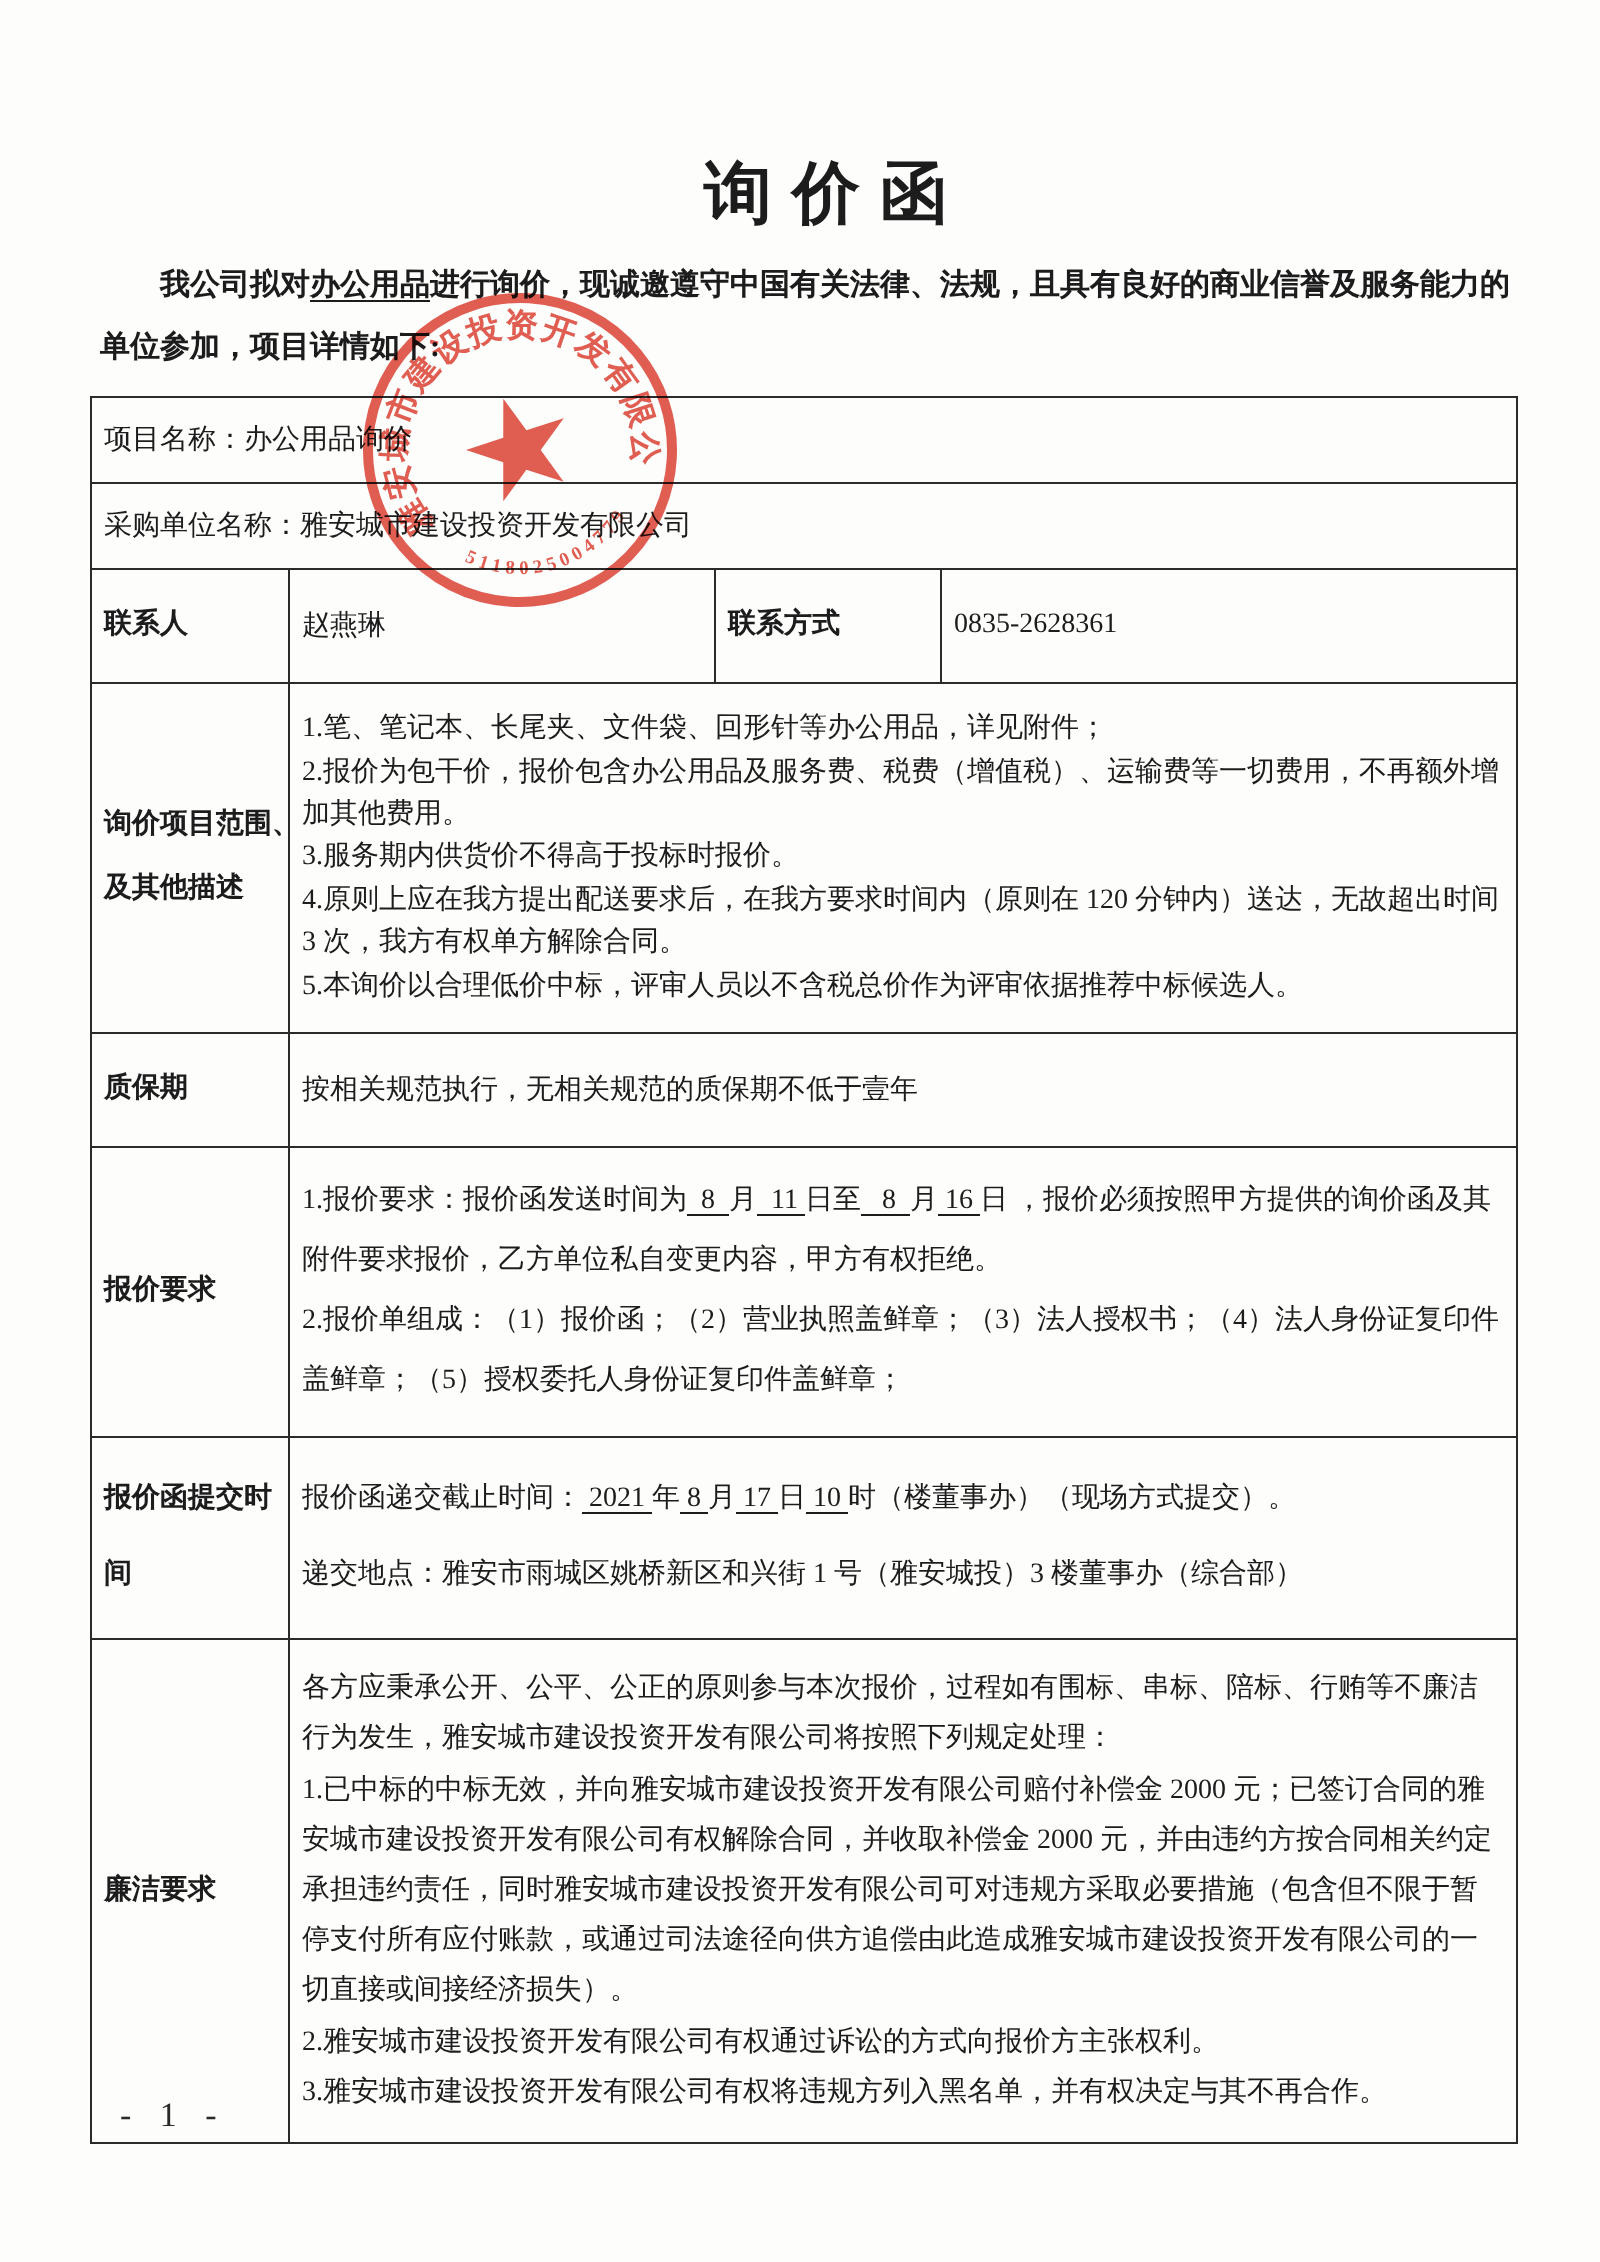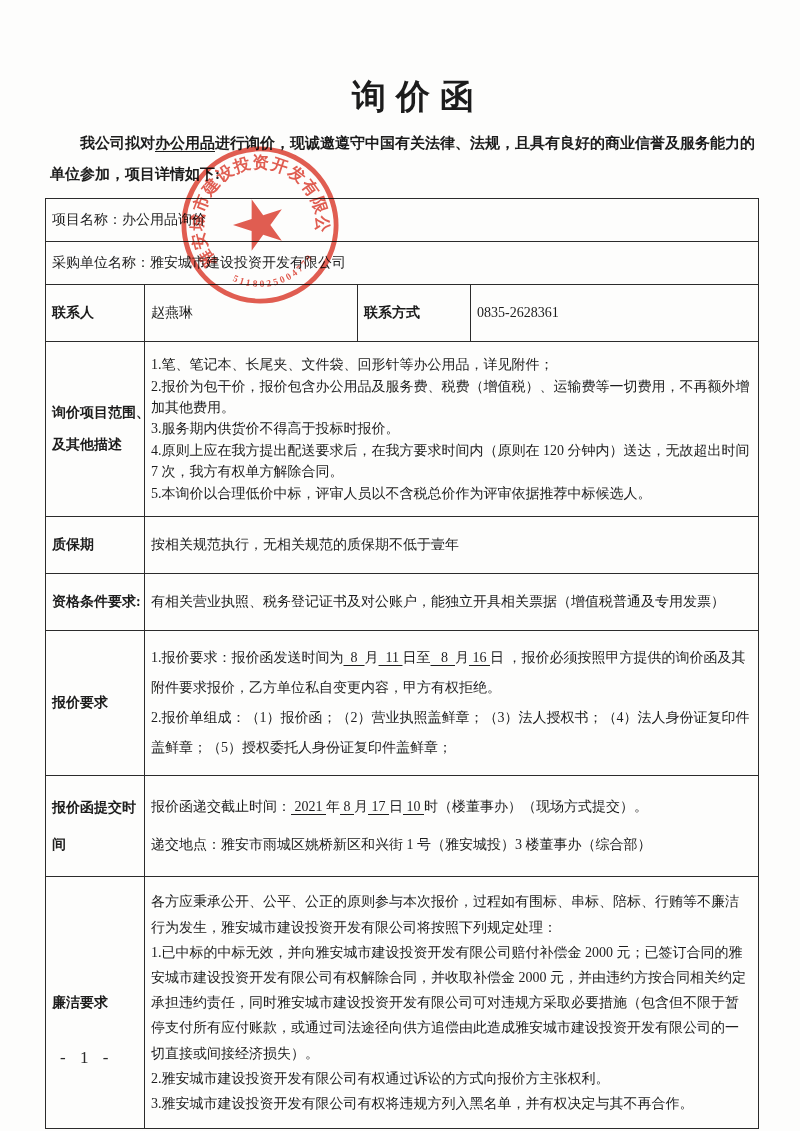--- a/index.html
+++ b/index.html
@@ -81,31 +81,27 @@
       <td class="label">联系方式</td>
       <td class="content">0835-2628361</td>
     </tr>
     <tr class="row-scope" style="height:149px">
       <td class="label">询价项目范围、
 及其他描述</td>
       <td class="content" colspan="3">
             <div class="para"><span>1.笔、笔记本、长尾夹、文件袋、回形针等办公用品，详见附件；</span></div>
             <div class="para"><span>2.报价为包干价，报价包含办公用品及服务费、税费（增值税）、运输费等一切费用，不再额外增加其他费用。</span></div>
             <div class="para"><span>3.服务期内供货价不得高于投标时报价。</span></div>
-            <div class="para"><span>4.原则上应在我方提出配送要求后，在我方要求时间内（原则在 120 分钟内）送达，无故超出时间 7 次，我方有权单方解除合同。</span></div>
+            <div class="para"><span>4.原则上应在我方提出配送要求后，在我方要求时间内（原则在 120 分钟内）送达，无故超出时间 3 次，我方有权单方解除合同。</span></div>
             <div class="para"><span>5.本询价以合理低价中标，评审人员以不含税总价作为评审依据推荐中标候选人。</span></div>
           </td>
     </tr>
     <tr style="height:30px">
       <td class="label">质保期</td>
       <td class="content" colspan="3">按相关规范执行，无相关规范的质保期不低于壹年</td>
-    </tr>
-    <tr style="height:33px">
-      <td class="label">资格条件要求:</td>
-      <td class="content" colspan="3">有相关营业执照、税务登记证书及对公账户，能独立开具相关票据（增值税普通及专用发票）</td>
     </tr>
     <tr class="row-quote" style="height:125px">
       <td class="label">报价要求</td>
       <td class="content" colspan="3">
             <div class="para"><span>1.报价要求：报价函发送时间为</span><span class="u">&nbsp;&nbsp;8&nbsp;&nbsp;</span><span>月</span><span class="u">&nbsp;&nbsp;11&nbsp;</span><span>日至</span><span class="u">&nbsp;&nbsp;&nbsp;8&nbsp;&nbsp;</span><span>月</span><span class="u">&nbsp;16&nbsp;</span><span>日 ，报价必须按照甲方提供的询价函及其附件要求报价，乙方单位私自变更内容，甲方有权拒绝。</span></div>
             <div class="para"><span>2.报价单组成：（1）报价函；（2）营业执照盖鲜章；（3）法人授权书；（4）法人身份证复印件盖鲜章；（5）授权委托人身份证复印件盖鲜章；</span></div>
           </td>
     </tr>
     <tr class="row-submit" style="height:80px">
       <td class="label">报价函提交时

